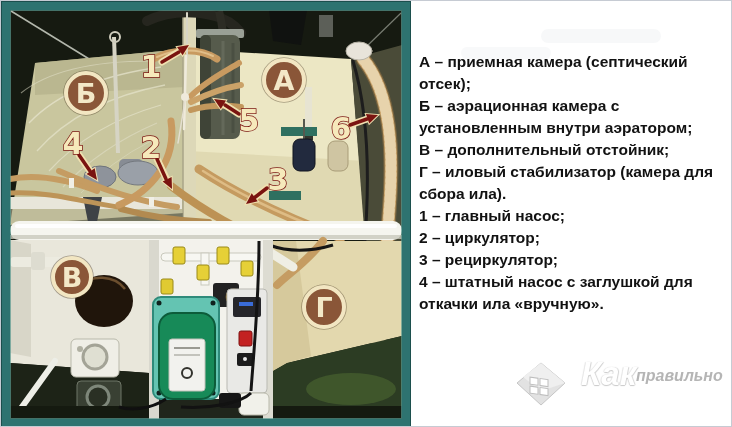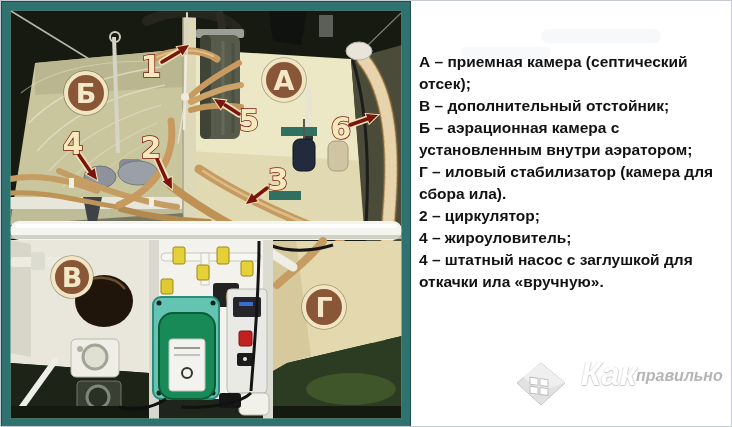--- a/index.html
+++ b/index.html
@@ -298,25 +298,26 @@
       </g>
     </svg>
   </div>
 
   <div class="panel">
     <div class="ghost" style="left:130px;top:28px;width:120px;height:14px;opacity:0.6;"></div>
     <div class="ghost" style="left:50px;top:46px;width:90px;height:12px;opacity:0.5;"></div>
 
     <div class="legend">
       <div>А – приемная камера (септический отсек);</div>
+      <div>Б – аэрационная камера с установленным внутри аэратором;</div>
       <div>В – дополнительный отстойник;</div>
-      <div>Б – аэрационная камера с установленным внутри аэратором;</div>
       <div>Г – иловый стабилизатор (камера для сбора ила).</div>
+      <div>1 – главный насос;</div>
       <div>2 – циркулятор;</div>
-      <div>4 – жироуловитель;</div>
+      <div>3 – рециркулятор;</div>
       <div>4 – штатный насос с заглушкой для откачки ила «вручную».</div>
     </div>
 
     <div class="wm">
       <svg class="wm-icon" width="52" height="52" viewBox="0 0 52 52">
         <polygon points="26,2 50,22 26,44 2,22" fill="#e2e2e2" stroke="#c6c6c6"></polygon>
         <polygon points="26,2 50,22 26,30 8,16" fill="#efefef"></polygon>
         <g fill="#ffffff" stroke="#bdbdbd" stroke-width="1">
           <rect x="15" y="14" width="8" height="7" transform="skewY(8)"></rect>
           <rect x="25" y="14" width="8" height="7" transform="skewY(8)"></rect>

